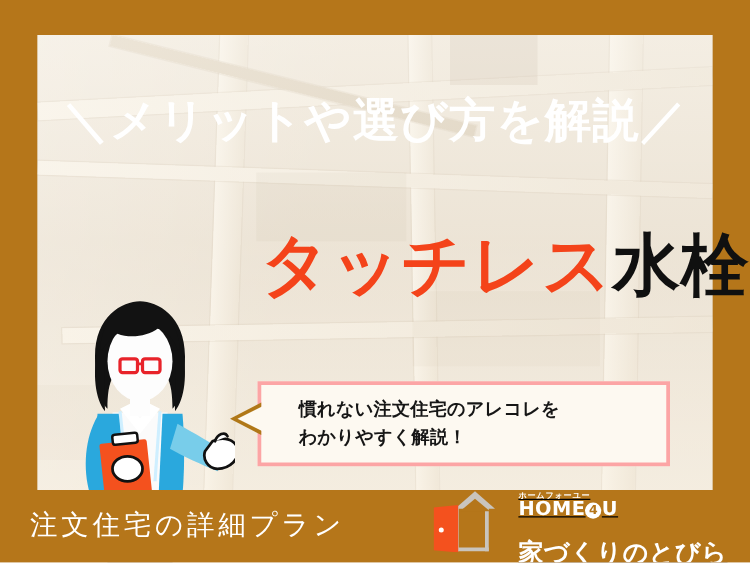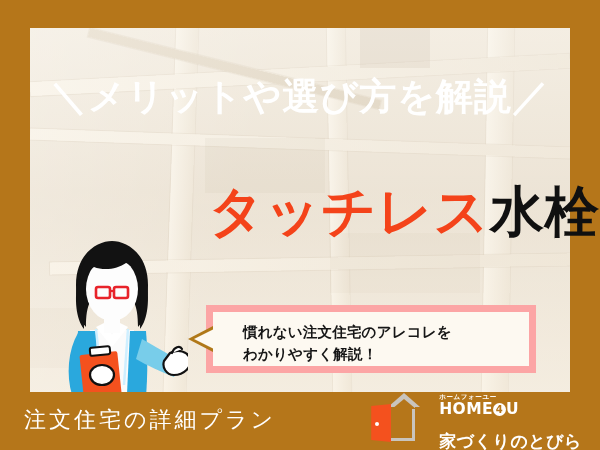--- a/index.html
+++ b/index.html
@@ -65,21 +65,21 @@
     z-index:5;
   }
   #main-title .hl { color:#f4431a; }
   #main-title .bk { color:#101010; }
 
   
   #speech-bubble {
     position:absolute;
     left:206px; top:305px; width:330px; height:68px;
     background:#fdf9f1;
-    border:7px solid #fca5a5;
+    border:3px solid #fca5a5;
     z-index:6;
   }
   #speech-bubble .bubble-text {
     position:absolute; left:30px; top:9px; right:8px;
     font-size:14.5px;
     line-height:1.55;
     color:#161616;
     font-weight:700;
     letter-spacing:0.2px;
   }
@@ -112,21 +112,21 @@
     color:#ffffff;
     font-size:22px;
     font-weight:400;
     letter-spacing:3px;
     white-space:nowrap;
   }
   
   #logo {
     position:absolute; right:18px; top:5px;
     height:50px;
-    display:flex; align-items:center; gap:22px;
+    display:flex; align-items:center; gap:22px;text-decoration:underline;
   }
   .logo-mark { position:relative; width:48px; height:44px; }
   .logo-house {
     position:absolute; left:19px; top:5px;
     width:27px; height:36px;
     border:3px solid #c9c4bd;
     border-top:none;
     background:transparent;
   }
   .logo-house:before {
@@ -160,21 +160,21 @@
   .logo-ruby { font-size:6.5px; letter-spacing:0.6px; margin-bottom:1px; font-weight:700; }
   .logo-brand { font-size:15.5px; font-weight:900; letter-spacing:0.4px; margin-bottom:16px; }
   .logo-brand .four {
     display:inline-block;
     background:#ffffff; color:#b5761a;
     border-radius:50%;
     width:13px; height:13px;
     line-height:13px; text-align:center;
     font-size:10px; vertical-align:1px;
   }
-  .logo-jp { font-size:17px; font-weight:900; letter-spacing:0.5px; }
+  .logo-jp { font-size:20px; font-weight:900; letter-spacing:0.5px; }
 
   
   #character {
     position:absolute;
     left:38px; bottom:0; width:150px; height:215px;
     z-index:6;
   }
 </style>
 </head>
 <body>

